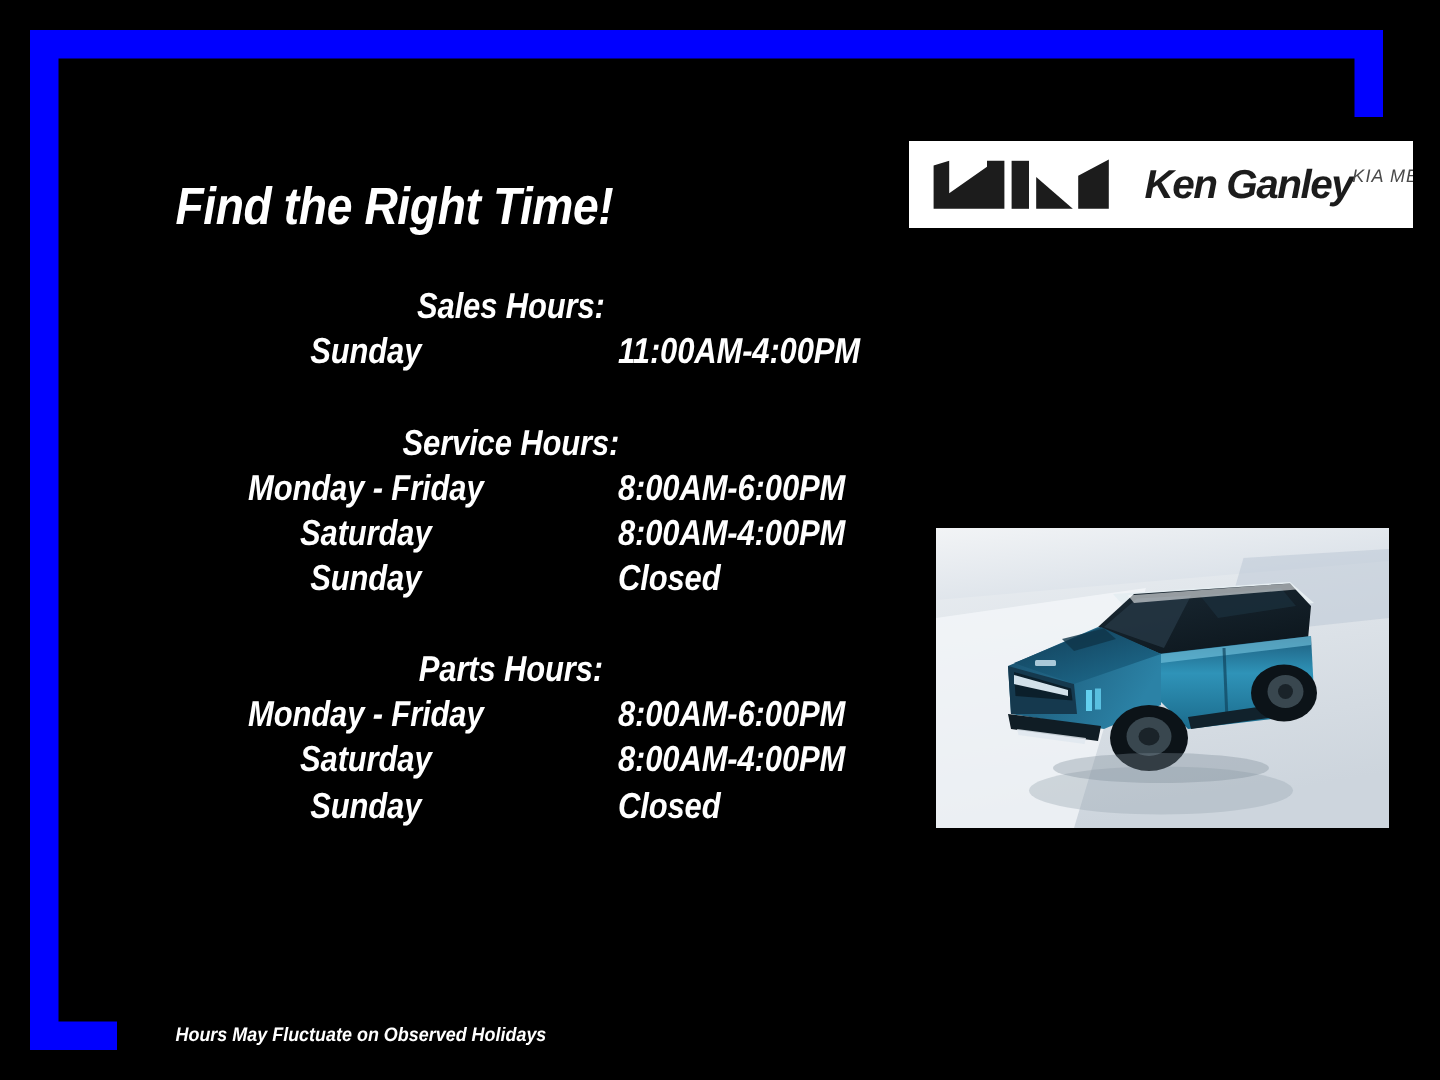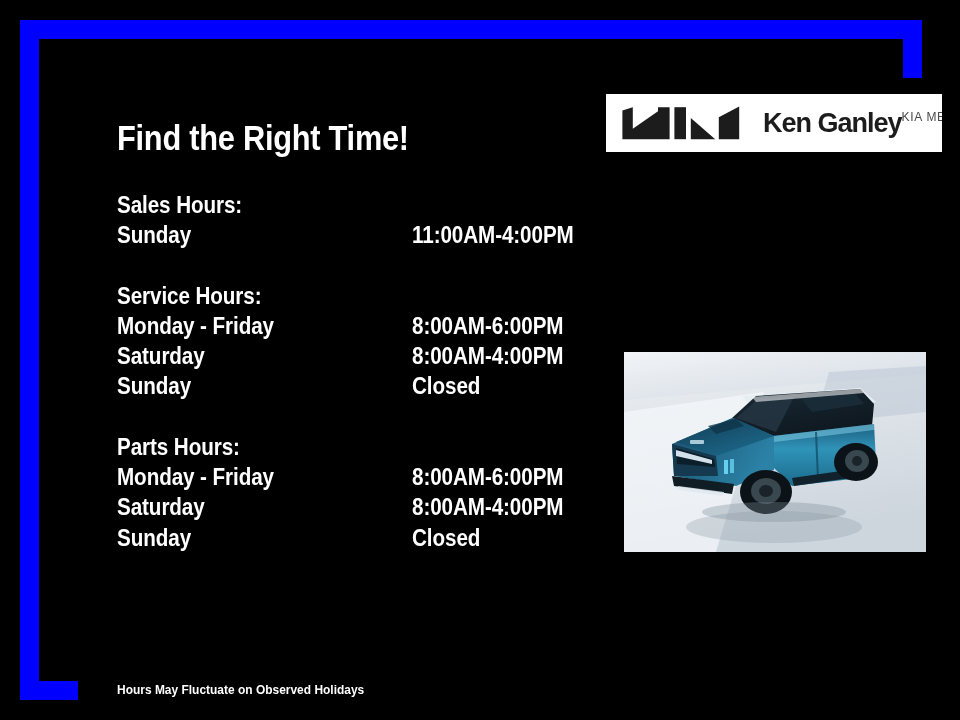--- a/index.html
+++ b/index.html
@@ -12,20 +12,21 @@
     height: 720px;
     overflow: hidden;
     font-family: "Liberation Sans", sans-serif;
   }
 
   #slide {
     position: relative;
     width: 960px;
     height: 678px;
     background: #000000;
+    font-style: italic;
   }
 
   
   #frame {
     position: absolute;
     left: 20px;
     top: 20px;
     width: 902px;
     height: 680px;
     box-sizing: border-box;
@@ -58,20 +59,21 @@
     transform-origin: left top;
     white-space: nowrap;
   }
 
   
   #hours {
     position: absolute;
     left: 39px;
     top: 112px;
     width: 520px;
+    text-align: center;
   }
   .hours-block {
     margin-bottom: 30px;
   }
   .hours-block:last-child { margin-bottom: 0; }
 
   .block-heading,
   .hours-row {
     color: #ffffff;
     font-family: "Liberation Sans Narrow", "Liberation Sans", sans-serif;

